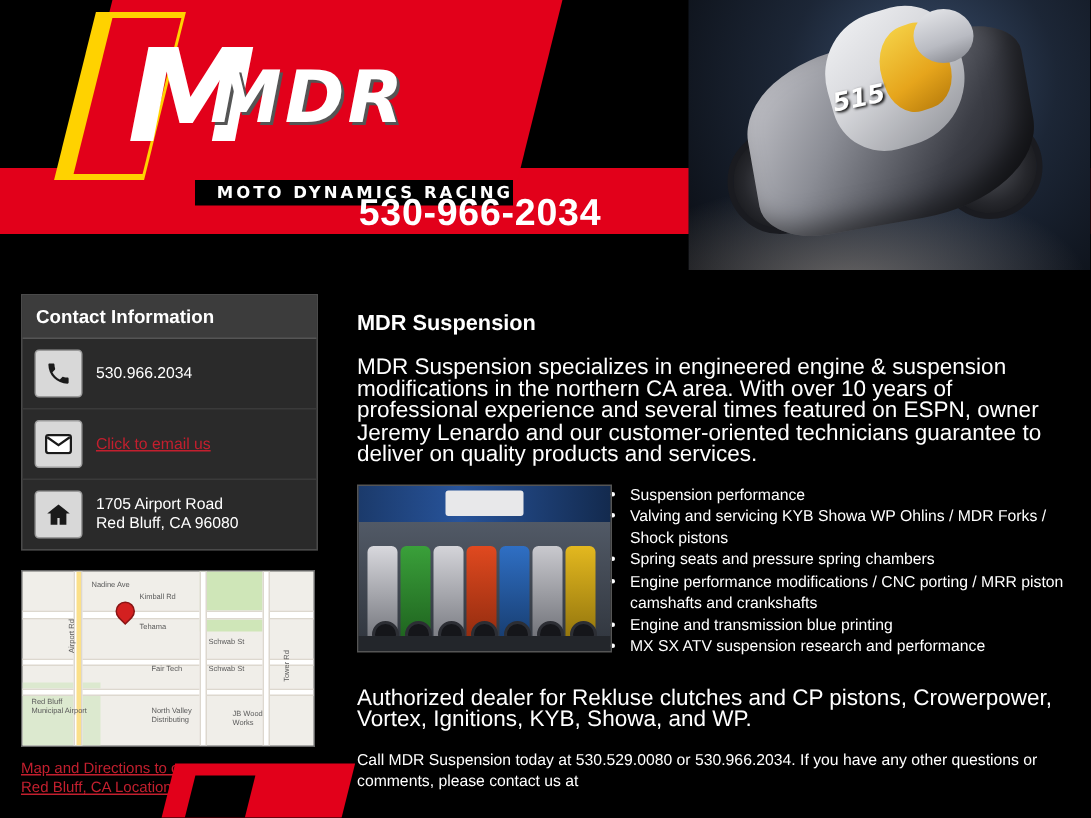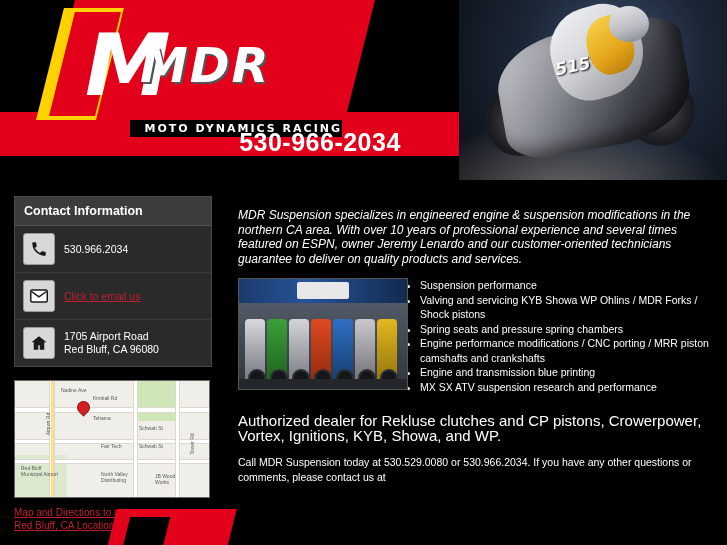--- a/index.html
+++ b/index.html
@@ -334,24 +334,23 @@
     line-height: 20px;
   }
   h2.subtitle {
     margin: 14px 0 0 0;
     font-size: 14.5px;
     font-weight: bold;
     color: #ffffff;
   }
   p.body {
     margin: 14px 0 0 0;
-    font-size: 12px;
+    font-size: 15px;
     line-height: 14.5px;
     color: #ffffff;
-    font-style: italic;
   }
   .services-wrap {
     margin-top: 12px;
     position: relative;
     min-height: 122px;
   }
   .photo {
     float: left;
     width: 168px;
     height: 110px;
@@ -539,20 +538,21 @@
     </div>
 
     <div class="map-links">
       <a href="#">Map and Directions to our</a><br>
       <a href="#">Red Bluff, CA Location</a>
     </div>
 
   </div>
 
   <div class="content">
+    <h2 class="subtitle">MDR Suspension</h2>
     <p class="body">MDR Suspension specializes in engineered engine &amp; suspension modifications in the northern CA area. With over 10 years of professional experience and several times featured on ESPN, owner Jeremy Lenardo and our customer-oriented technicians guarantee to deliver on quality products and services.</p>
 
     <div class="services-wrap">
       <div class="photo">
         <div class="photo-banner">
           <div class="photo-banner-logo"></div>
         </div>
         <div class="bike-row">
           <div class="bike" style="left:6px;  background:linear-gradient(180deg,#d8d8dd,#6f7178);"></div>
           <div class="bike" style="left:28px; background:linear-gradient(180deg,#3aa03a,#1d5f1d);"></div>

